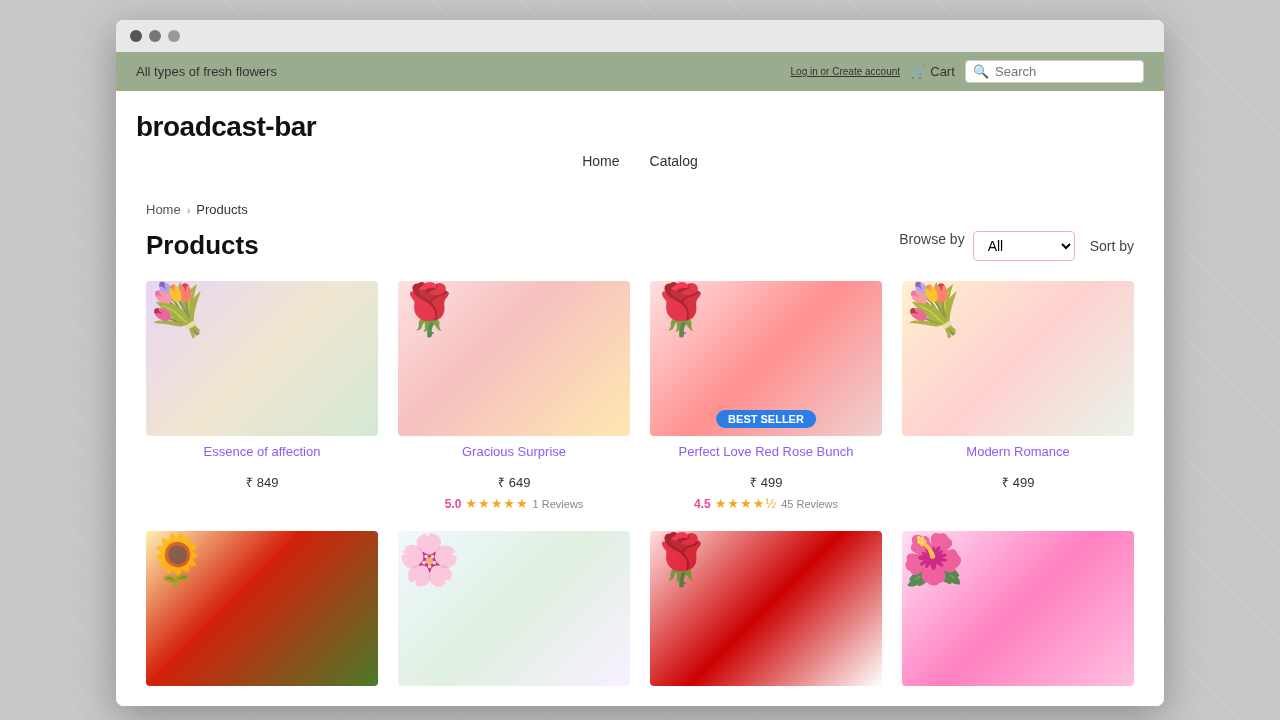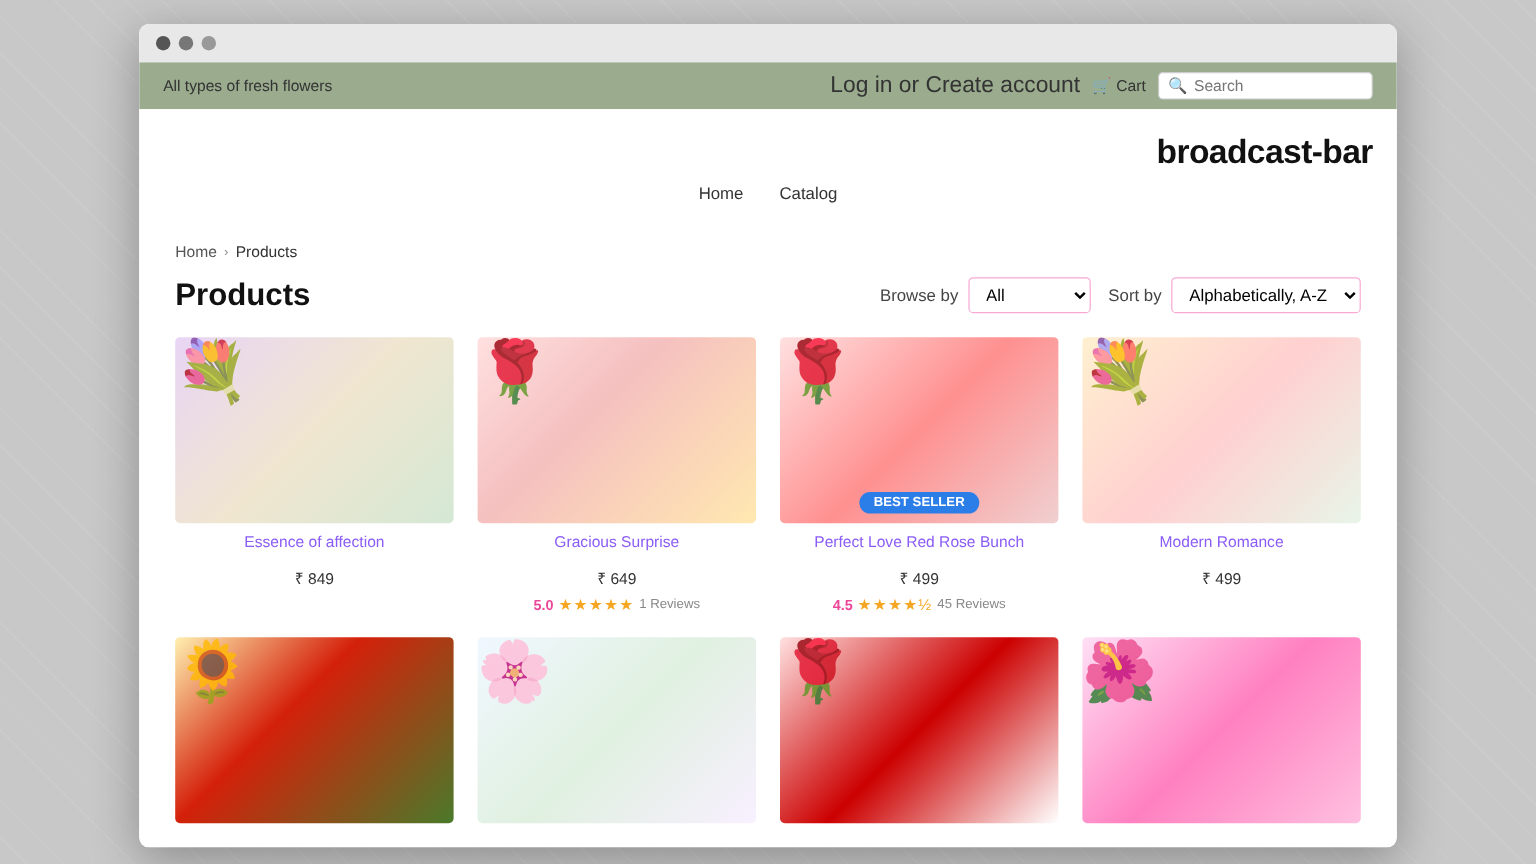--- a/index.html
+++ b/index.html
@@ -51,22 +51,23 @@
     .topbar-tagline {
       font-size: 13px;
       color: #333;
     }
     .topbar-right {
       display: flex;
       align-items: center;
       gap: 10px;
     }
     .topbar-auth {
-      font-size: 19px;
-      color: #333;
+      font-size: 10px;
+      color: #333;
+      text-decoration: underline;
     }
     .topbar-auth a {
       color: #333;
       text-decoration: none;
     }
     .topbar-cart {
       display: flex;
       align-items: center;
       gap: 4px;
       font-size: 13px;
@@ -88,21 +89,21 @@
       font-size: 13px;
       width: 140px;
       background: transparent;
     }
     .search-icon-svg {
       color: #888;
       font-size: 13px;
     }
 
     .site-header {
-      text-align: right;
+      text-align: left;
       padding: 20px 20px 10px;
       background: #fff;
     }
     .site-title {
       font-size: 28px;
       font-weight: 900;
       color: #111;
       letter-spacing: -0.5px;
     }
     .site-nav {
@@ -148,21 +149,21 @@
       font-weight: 800;
       color: #111;
     }
     .filter-controls {
       display: flex;
       align-items: center;
       gap: 15px;
     }
     .filter-group {
       display: flex;
-      align-items: center;
+      align-items: flex-start;
       gap: 8px;
       font-size: 14px;
       color: #444;
     }
     .filter-group select {
       border: 1px solid #f9a8d4;
       border-radius: 4px;
       padding: 5px 10px;
       font-size: 14px;
       background: #fff;
@@ -305,27 +306,20 @@
           <span>Browse by</span>
           <select>
             <option>All</option>
             <option>Bouquets</option>
             <option>Roses</option>
             <option>Orchids</option>
           </select>
         </div>
         <div class="filter-group">
           <span>Sort by</span>
-          <select>
-            <option>Alphabetically, A-Z</option>
-            <option>Alphabetically, Z-A</option>
-            <option>Price: Low to High</option>
-            <option>Price: High to Low</option>
-            <option>Best Selling</option>
-          </select>
         </div>
       </div>
     </div>
 
     <div class="products-grid">
 
       <div class="product-card">
         <div class="product-image-wrap flower-1">
           <span class="flower-icon">💐</span>
         </div>

